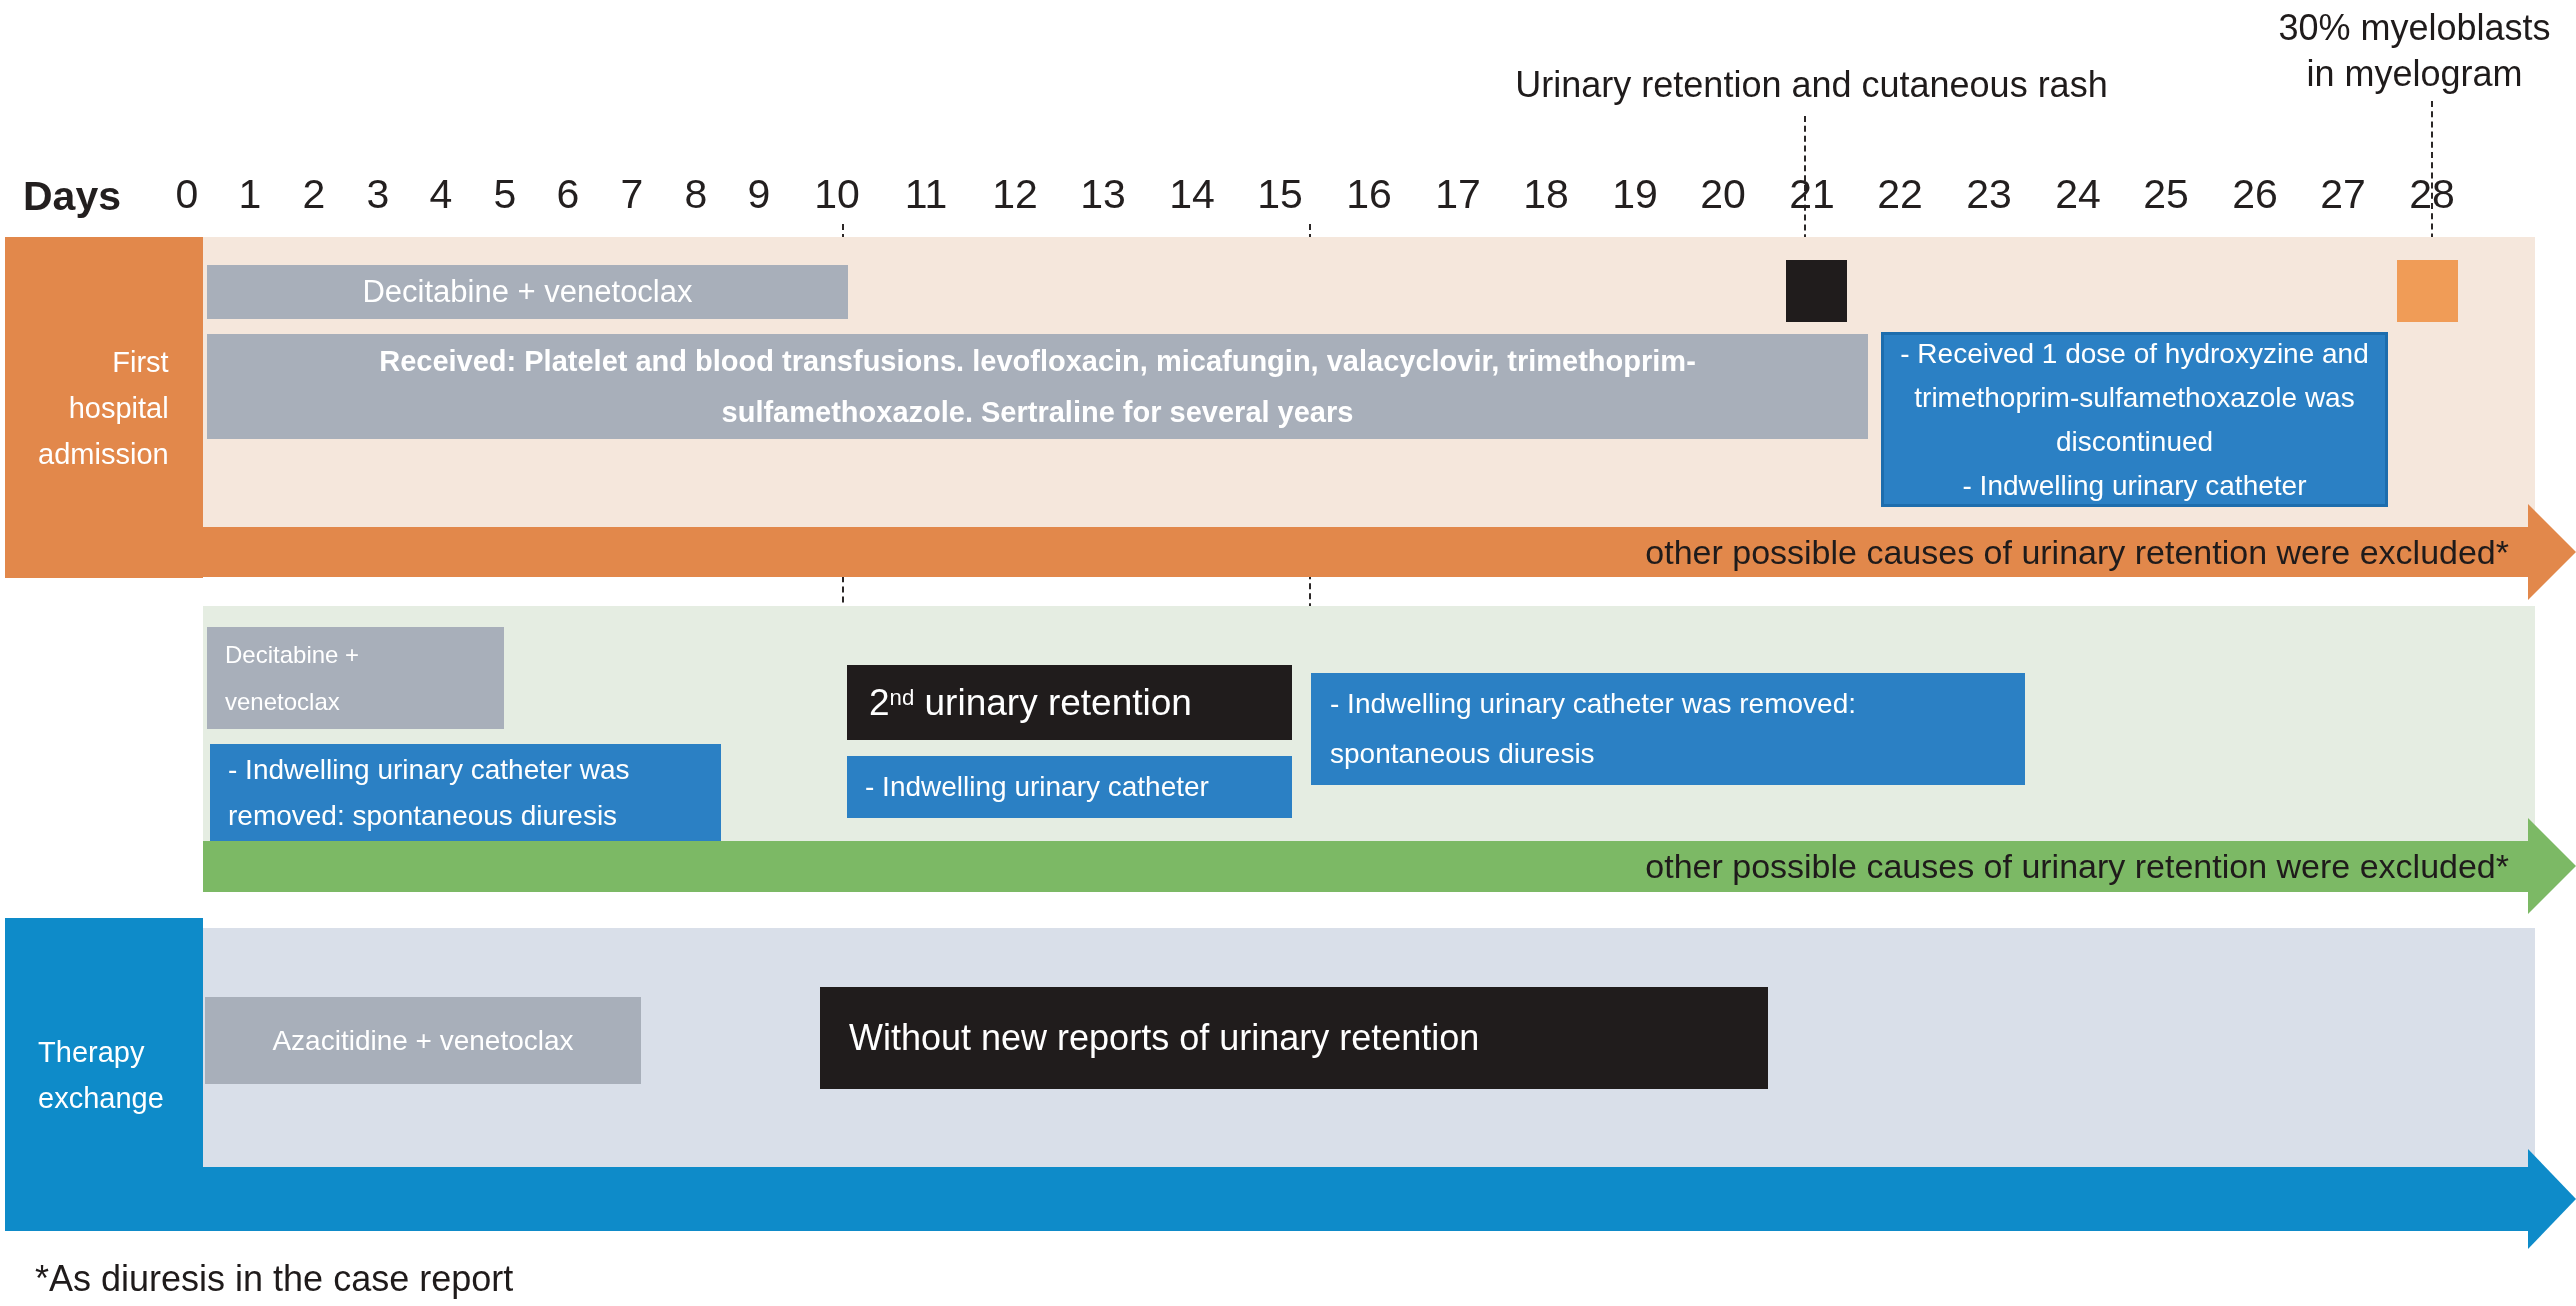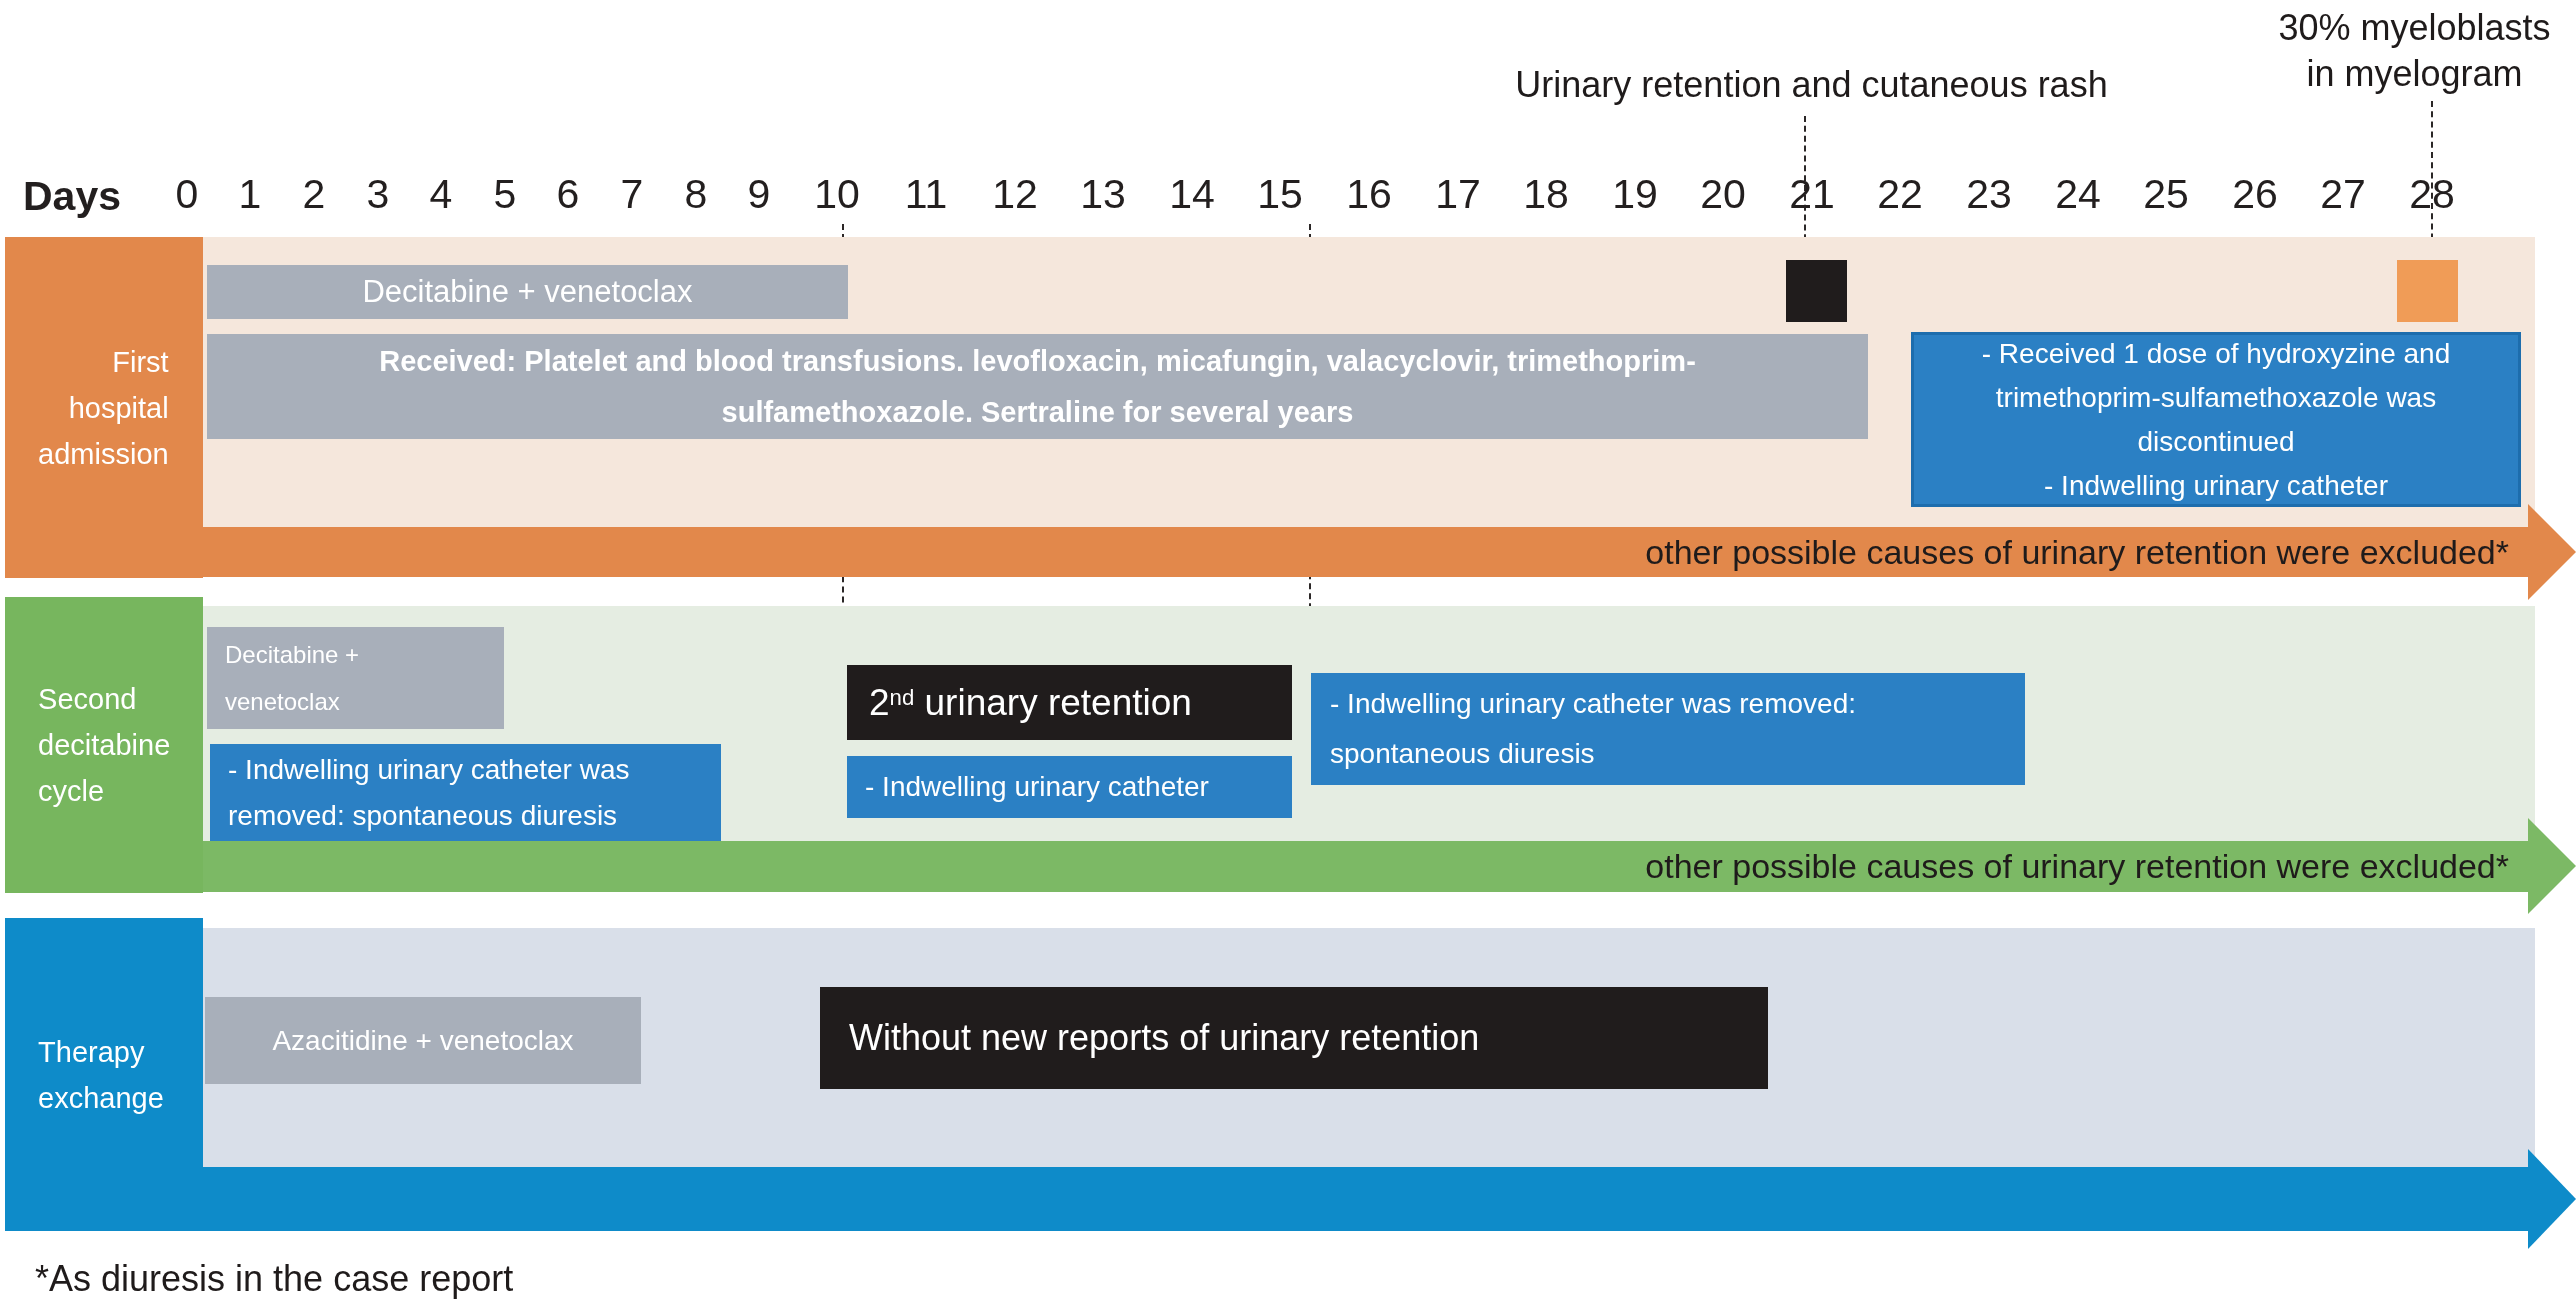--- a/index.html
+++ b/index.html
@@ -81,35 +81,30 @@
   <div class="abs graybox center" style="left:207px;top:265px;width:641px;height:54px;font-size:31px;">
     <span>Decitabine + venetoclax</span>
   </div>
 
   <div class="abs graybox center pre" style="left:207px;top:334px;width:1661px;height:105px;font-size:29px;font-weight:bold;line-height:51px;">Received: Platelet and blood transfusions. levofloxacin, micafungin, valacyclovir, trimethoprim-
 sulfamethoxazole. Sertraline for several years</div>
 
   <div class="abs" style="left:1786px;top:260px;width:61px;height:62px;background:var(--dark);"></div>
   <div class="abs" style="left:2397px;top:260px;width:61px;height:62px;background:var(--orange_square);"></div>
 
-  <div class="abs bluebox center pre" style="left:1881px;top:332px;width:610px;height:175px;font-size:28px;line-height:44px;border:3.2px solid var(--blue_border);margin-left:30px;">-   Received 1 dose of hydroxyzine and
+  <div class="abs bluebox center pre" style="left:1881px;top:332px;width:507px;height:175px;font-size:28px;line-height:44px;border:3.2px solid var(--blue_border);">-   Received 1 dose of hydroxyzine and
 trimethoprim-sulfamethoxazole was
 discontinued
 -   Indwelling urinary catheter</div>
 
   <div class="abs" style="left:203px;top:527px;width:2325px;height:50px;background:var(--orange);"></div>
   <div class="abs" style="left:2528px;top:504px;width:0;height:0;border-top:48px solid transparent;border-bottom:48px solid transparent;border-left:48px solid var(--orange);"></div>
   <div class="abs band-text" style="left:203px;top:527px;width:2306px;line-height:50px;">other possible causes of urinary retention were excluded*</div>
 
   <div class="abs" style="left:203px;top:606px;width:2332px;height:236px;background:var(--light_green);"></div>
-  <div class="abs rowlabel" style="left:5.1px;top:597px;width:198px;height:296px;background:var(--green);">
-    <div class="txt pre">Second
-decitabine
-cycle</div>
-  </div>
 
   <div class="abs graybox vcenter pre" style="left:207px;top:627px;width:297px;height:102px;font-size:24px;line-height:47px;padding-left:18px;">Decitabine +
 venetoclax</div>
 
   <div class="abs bluebox vcenter pre" style="left:210px;top:744px;width:511px;height:98px;font-size:28px;line-height:46px;padding-left:18px;">- Indwelling urinary catheter was
 removed: spontaneous diuresis</div>
 
   <div class="abs blackbox vcenter" style="left:847px;top:665px;width:445px;height:75px;font-size:37px;padding-left:22px;">
     <span>
       <span>2</span><span class="sup">nd</span><span> urinary retention</span>

